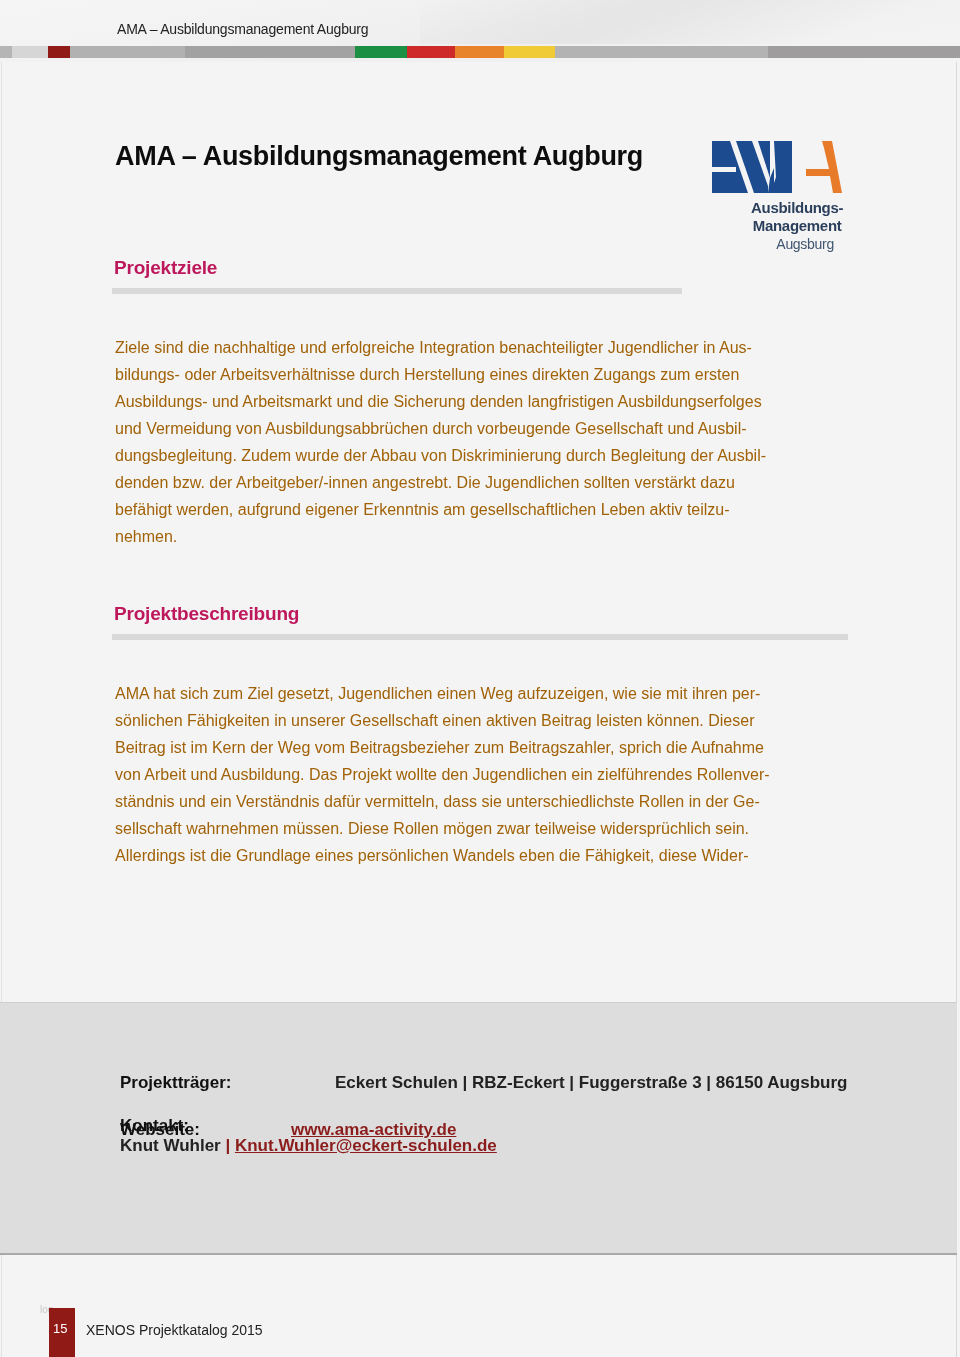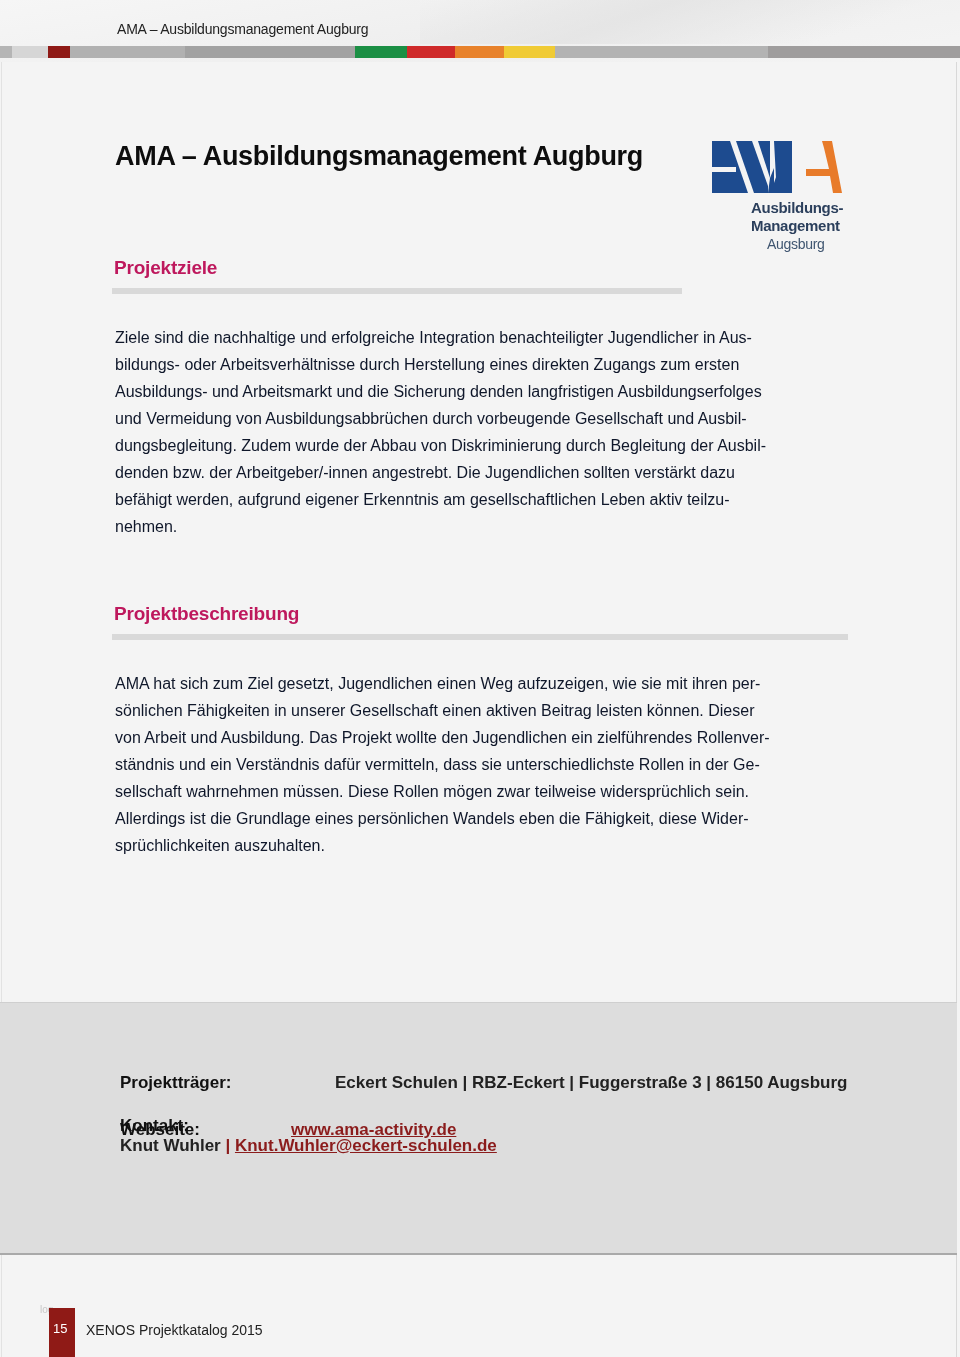--- a/index.html
+++ b/index.html
@@ -17,28 +17,28 @@
     background:linear-gradient(170deg,#f6f6f6 0%,#efefef 50%,#f4f4f4 100%); }
   .header-swoosh { position:absolute; left:420px; top:0; width:520px; height:44px;
     background:linear-gradient(160deg, rgba(255,255,255,0) 0%, rgba(225,225,225,0.7) 40%, rgba(255,255,255,0) 80%); }
   .header-title { position:absolute; left:117px; top:21px; font-size:14px; color:#222; letter-spacing:-0.2px; }
   .color-bar { position:absolute; left:0; top:46px; width:960px; height:12px; display:flex; }
   .color-bar span { display:block; height:12px; }
 
   
   .doc-title { position:absolute; left:115px; top:141px; font-size:27px; font-weight:bold; color:#0d0d0d; letter-spacing:-0.3px; }
   .logo { position:absolute; left:708px; top:138px; width:142px; height:120px; }
-  .logo-text { position:absolute; left:751px; top:199px; line-height:18px; }
+  .logo-text { position:absolute; left:751px; top:199px; line-height:18px;text-align:center; }
   .logo-text div { font-size:15px; color:#2b3f5c; font-weight:bold; letter-spacing:-0.3px; }
   .logo-text div.light { font-weight:normal; color:#3f5570; font-size:14px;margin-left:16px; }
 
   
   .section-heading { position:absolute; left:114px; font-size:19px; font-weight:bold; color:#be185d; letter-spacing:-0.2px; }
   .section-rule { position:absolute; left:112px; height:6px; background:#d9d9d9; }
-  .body-text { position:absolute; left:115px; width:735px; font-size:16px; line-height:27px; color:#0f172a; }
+  .body-text { position:absolute; left:115px; width:735px; font-size:16px; line-height:27px; color:#a16207;margin-top:10px; }
   .body-text .line { display:block; white-space:nowrap; }
 
   
   .info-box { position:absolute; left:0; top:1002px; width:957px; height:250px; background:#dddddd;
     border-top:1px solid #cfcfcf; border-bottom:2px solid #a9a9a9; }
   .info-row { position:absolute; left:120px; font-size:17px; display:flex; }
   .info-label { width:171px; font-weight:bold; color:#111; }
   .info-value { color:#222; white-space:nowrap;font-weight:bold; }
   .info-link { color:#8b1c1c; text-decoration:underline; }
   .sep-red { color:#8b1c1c; }
@@ -104,25 +104,25 @@
   <span class="line">denden bzw. der Arbeitgeber/-innen angestrebt. Die Jugendlichen sollten verstärkt dazu</span>
   <span class="line">befähigt werden, aufgrund eigener Erkenntnis am gesellschaftlichen Leben aktiv teilzu-</span>
   <span class="line">nehmen.</span>
 </div>
 
 <div class="section-heading" style="top:603px;">Projektbeschreibung</div>
 <div class="section-rule" style="top:634px; width:736px;"></div>
 <div class="body-text" style="top:670px;">
   <span class="line">AMA hat sich zum Ziel gesetzt, Jugendlichen einen Weg aufzuzeigen, wie sie mit ihren per-</span>
   <span class="line">sönlichen Fähigkeiten in unserer Gesellschaft einen aktiven Beitrag leisten können. Dieser</span>
+  <span class="line">Beitrag ist im Kern der Weg vom Beitragsbezieher zum Beitragszahler, sprich die Aufnahme</span>
   <span class="line">von Arbeit und Ausbildung. Das Projekt wollte den Jugendlichen ein zielführendes Rollenver-</span>
   <span class="line">ständnis und ein Verständnis dafür vermitteln, dass sie unterschiedlichste Rollen in der Ge-</span>
   <span class="line">sellschaft wahrnehmen müssen. Diese Rollen mögen zwar teilweise widersprüchlich sein.</span>
   <span class="line">Allerdings ist die Grundlage eines persönlichen Wandels eben die Fähigkeit, diese Wider-</span>
-  <span class="line">sprüchlichkeiten auszuhalten.</span>
 </div>
 
 <div class="info-box"></div>
 <div class="info-row" style="top:1073px;gap:44px;">
   <span class="info-label">Projektträger:</span>
   <span class="info-value">Eckert Schulen | RBZ-Eckert | Fuggerstraße 3 | 86150 Augsburg</span>
 </div>
 <div class="info-row" style="top:1116px;flex-direction:column;">
   <span class="info-label">Kontakt:</span>
   <span class="info-value">

